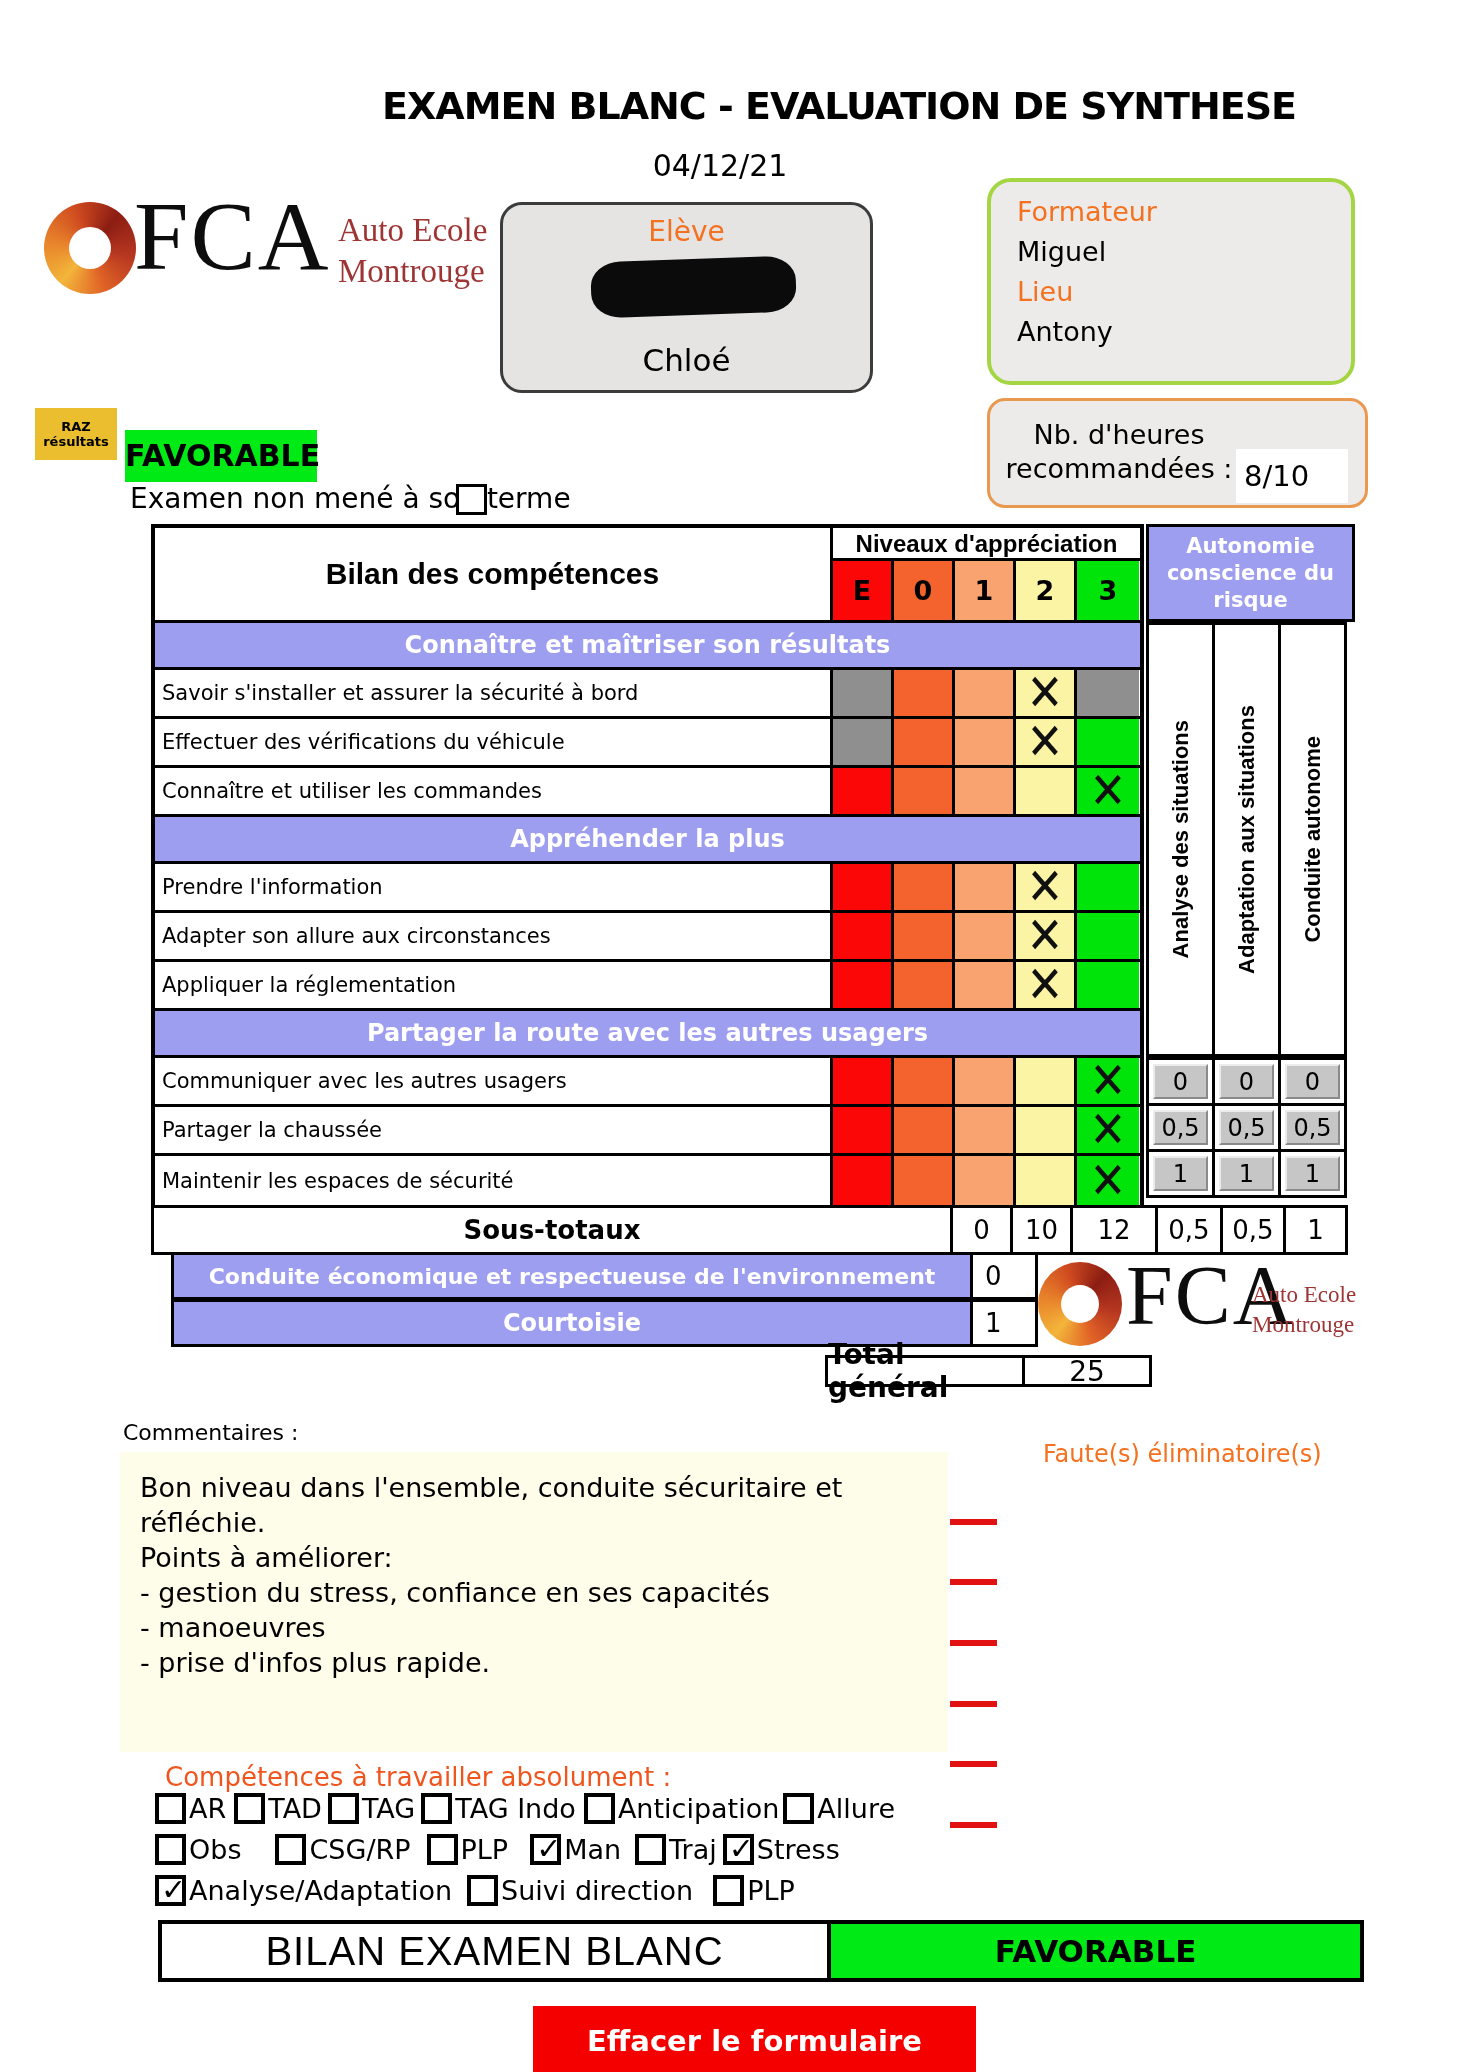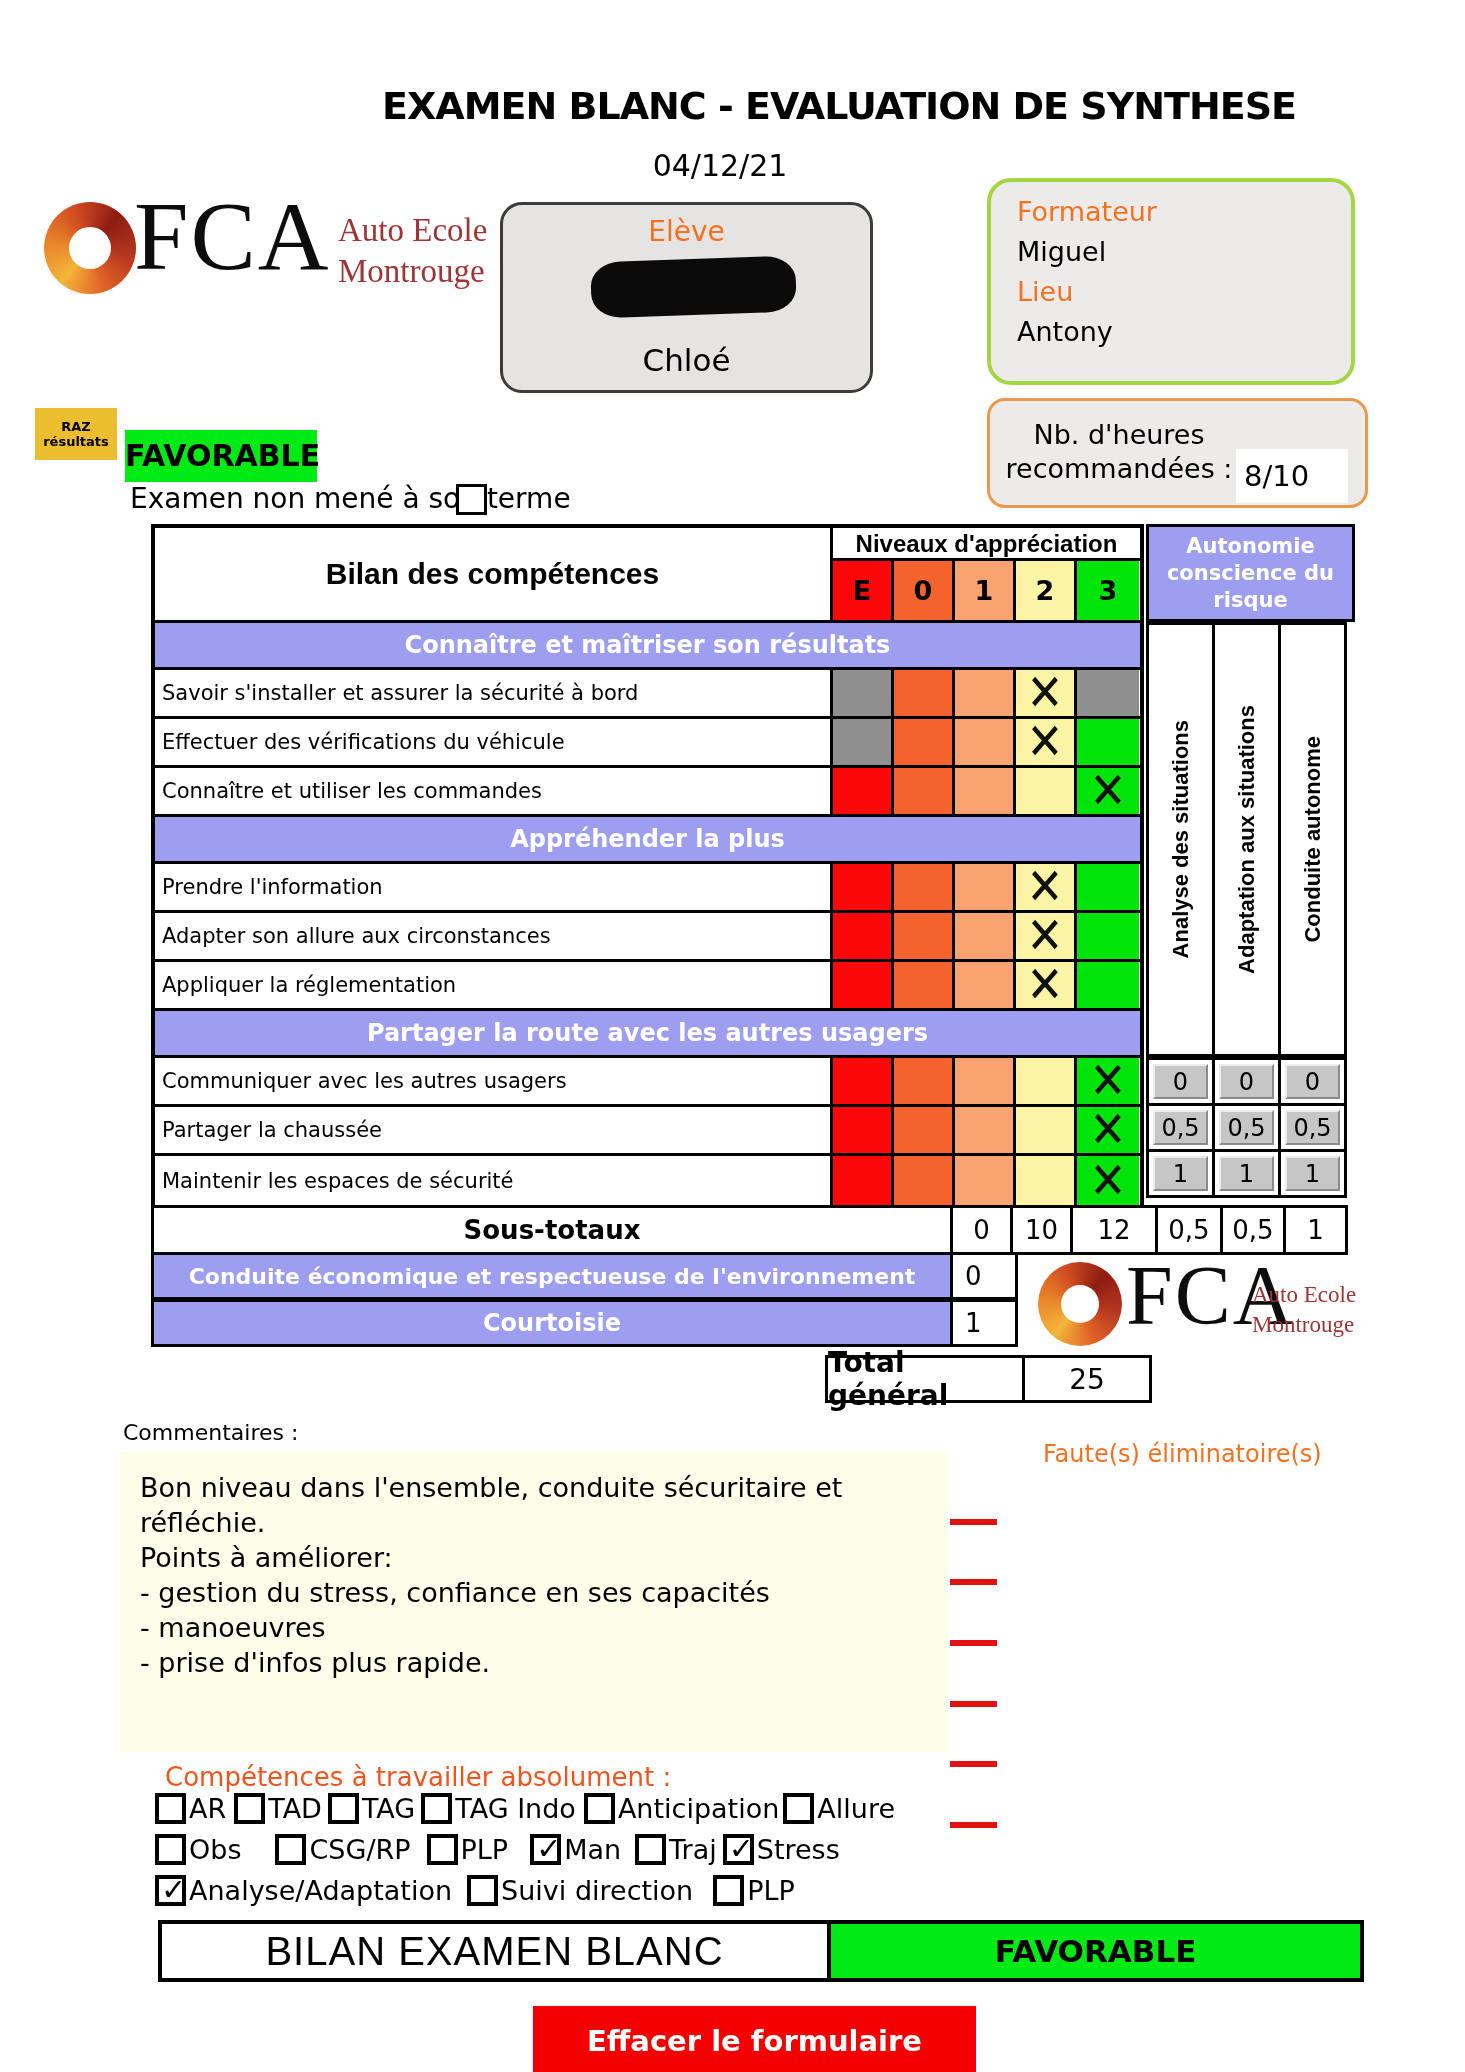--- a/index.html
+++ b/index.html
@@ -107,28 +107,28 @@
     border:2px solid; border-color:#ececec #8a8a8a #8a8a8a #ececec;
     display:flex; align-items:center; justify-content:center; font-size:24px; }
 
   
   .strow { left:151px; top:1205px; display:flex; height:50px; }
   .strow > div { border:3px solid #000; background:#fff; margin-left:-3px;
     display:flex; align-items:center; justify-content:center; font-size:26px; }
   .st-label { width:802px; margin-left:0 !important; font-weight:bold; font-size:27px; }
   .st-c1{width:63px;} .st-c2{width:63px;} .st-c3{width:88px;}
   .st-c4{width:68px;} .st-c5{width:66px;} .st-c6{width:65px;}
-  .purple-row { display:flex; height:48px; }
+  .purple-row { display:flex; height:48px;margin-left:20px; }
   .pr-eco { left:151px; top:1252px; } .pr-court { left:151px; top:1299px; }
   .pbar { width:802px; background:#9e9ef0; border:3px solid #000; color:#fff; font-weight:bold;
     display:flex; align-items:center; justify-content:center; }
   .pr-eco .pbar { font-size:22px; } .pr-court .pbar { font-size:24px; }
   .pval { width:68px; background:#fff; border:3px solid #000; margin-left:-3px;
     font-size:26px; display:flex; align-items:center; padding-left:12px; }
-  .total-row { left:825px; top:1355px; display:flex; height:48px; }
+  .total-row { left:825px; top:1355px; display:flex; height:32px; }
   .total-row > div { border:3px solid #000; display:flex; align-items:center; justify-content:center; }
   .total-label { width:200px; font-weight:bold; font-size:28px; }
   .total-val { width:130px; margin-left:-3px; font-size:28px; }
 
   
   .comments-label { left:123px; top:1420px; font-size:22px; }
   .comments-box { left:120px; top:1452px; width:828px; height:300px; background:#fdfde9;
     font-size:27px; line-height:35px; padding:18px 20px; white-space:pre-line; }
   .faults-label { left:1043px; top:1440px; font-size:24px; color:#f4711f; }
   .fault-dash { left:950px; width:47px; height:6px; background:#e21212; }

